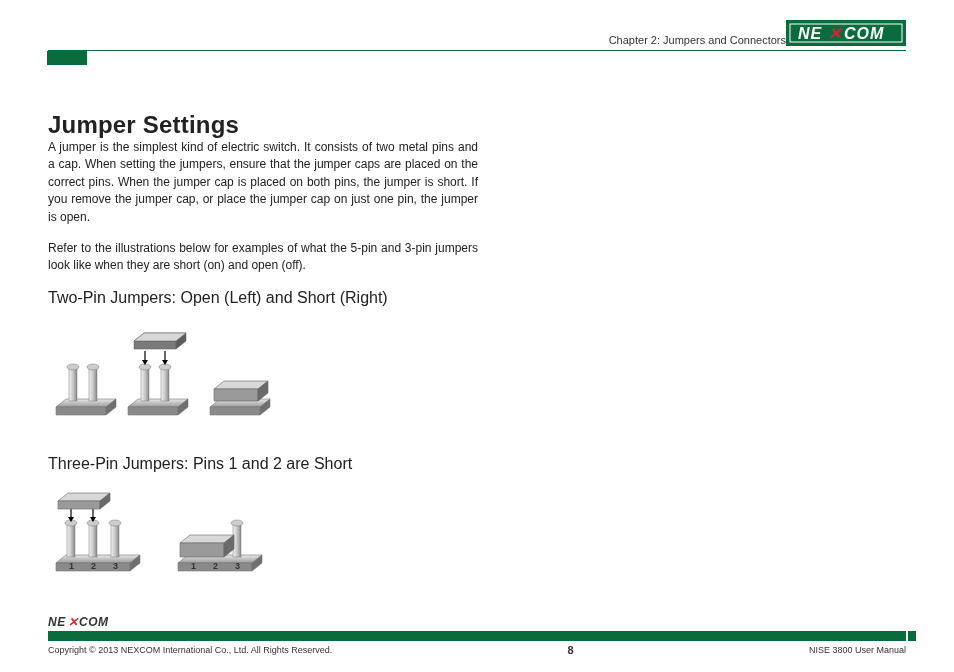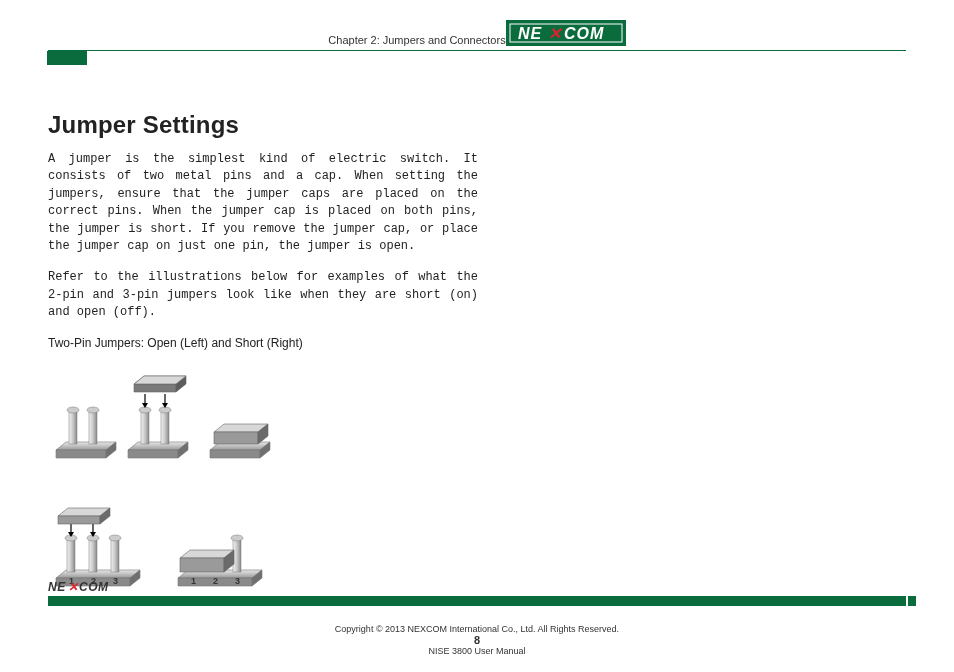--- a/index.html
+++ b/index.html
@@ -1,32 +1,32 @@
 <!DOCTYPE html>
 <html><head>
 <meta charset="utf-8">
 <style>
   * { box-sizing: border-box; margin: 0; padding: 0; }
   html, body { width: 954px; height: 672px; font-family: "Segoe UI", Arial, sans-serif; background: #fff; color: #222; }
   .page { width: 954px; height: 672px; position: relative; padding: 18px 48px 0 48px; }
-  .header { display: flex; justify-content: center; align-items: flex-end; height: 28px; }
+  .header { display: flex; justify-content: flex-end; align-items: flex-end; height: 28px; }
   .chapter { font-size: 11px; color: #333; }
   .logo-top, .logo-bottom { display: flex; align-items: center; font-style: italic; }
   .header-rule { border: none; border-top: 1px solid #0a6b3c; margin-top: 4px; }
   .green-tab { width: 40px; height: 14px; background: #0a6b3c; margin-top: 0; margin-left: -1px; }
   .content { padding: 46px 0 0 0; width: 430px; }
-  h1 { font-size: 24px; font-weight: 700; color: #222; margin-bottom: 12px; letter-spacing: 0.2px; }
-  .para { font-size: 12px; line-height: 1.45; text-align: justify; margin-bottom: 14px; font-family: Liberation Mono, monospace; }
-  .caption { font-size: 12px; margin-bottom: 10px; }
+  h1 { font-size: 24px; font-weight: 700; color: #222; letter-spacing: 0.2px; }
+  .para { font-size: 12px; line-height: 1.45; text-align: justify; margin-bottom: 14px; }
+  .caption { font-size: 16px; margin-bottom: 10px; }
   .illus-row { display: flex; align-items: flex-end; gap: 18px; padding-left: 4px; margin-bottom: 28px; height: 110px; }
   .illus-row2 { display: flex; align-items: flex-end; gap: 34px; padding-left: 4px; margin-bottom: 20px; height: 100px; }
   .footer-wrap { position: absolute; left: 48px; right: 48px; bottom: 16px; }
   .footer-bar { height: 10px; background: #0a6b3c; position: relative; }
   .footer-bar::after { content: ""; position: absolute; right: -10px; top: 0; width: 8px; height: 10px; background: linear-gradient(#0a6b3c 50%, transparent 50%) 0 0/4px 5px, linear-gradient(transparent 50%, #0a6b3c 50%) 4px 0/4px 5px; }
-  .footer-row { display: flex; justify-content: space-between; align-items: center; margin-top: 18px; font-size: 9px; color: #333; flex-direction: column; }
+  .footer-row { display: flex; justify-content: space-between; align-items: center; margin-top: 3px; font-size: 9px; color: #333; }
   .footer-center { font-weight: 700; font-size: 11px; }
   .pin-label { font-size: 9px; font-weight: 700; fill: #333; }
 </style>
 </head>
 <body>
 
 <div class="page">
 
   <div class="header">
     <div class="chapter">Chapter 2: Jumpers and Connectors</div>
@@ -40,21 +40,21 @@
       </svg>
     </div>
   </div>
   <hr class="header-rule">
   <div class="green-tab"></div>
 
   <div class="content">
     <h1>Jumper Settings</h1>
 
     <p class="para">A jumper is the simplest kind of electric switch. It consists of two metal pins and a cap. When setting the jumpers, ensure that the jumper caps are placed on the correct pins. When the jumper cap is placed on both pins, the jumper is short. If you remove the jumper cap, or place the jumper cap on just one pin, the jumper is open.</p>
-    <p class="para">Refer to the illustrations below for examples of what the 2-pin and 3-pin jumpers look like when they are short (on) and open (off).</p>
+    <p class="para">Refer to the illustrations below for examples of what the 5-pin and 3-pin jumpers look like when they are short (on) and open (off).</p>
 
     <div class="caption">Two-Pin Jumpers: Open (Left) and Short (Right)</div>
 
     <div class="illus-row">
       <svg width="230" height="110" viewBox="0 0 230 110">
         <defs>
           <linearGradient id="gBase" x1="0" y1="0" x2="0" y2="1">
             <stop offset="0" stop-color="#e8e8e8"></stop>
               <stop offset="1" stop-color="#9a9a9a"></stop>
           </linearGradient>
@@ -113,20 +113,21 @@
 
           <g transform="translate(4,-2)">
             <path d="M0 20 L44 20 L54 12 L10 12 Z" fill="#d8d8d8" stroke="#666" stroke-width="0.6"></path>
             <path d="M0 20 L0 32 L44 32 L44 20 Z" fill="#9a9a9a" stroke="#666" stroke-width="0.6"></path>
             <path d="M44 20 L54 12 L54 24 L44 32 Z" fill="#6a6a6a" stroke="#666" stroke-width="0.6"></path>
           </g>
         </g>
       </svg>
     </div>
 
+    <div class="caption">Three-Pin Jumpers: Pins 1 and 2 are Short</div>
 
     <div class="illus-row2">
       <svg width="230" height="100" viewBox="0 0 230 100">
 
         <g transform="translate(4,44)">
           <path d="M0 36 L74 36 L84 28 L10 28 Z" fill="url(#gBase)" stroke="#777" stroke-width="0.6"></path>
           <path d="M0 36 L0 44 L74 44 L74 36 Z" fill="#8a8a8a" stroke="#777" stroke-width="0.6"></path>
           <path d="M74 36 L84 28 L84 36 L74 44 Z" fill="#6f6f6f" stroke="#777" stroke-width="0.6"></path>
 
           <rect x="11" y="-4" width="8" height="34" fill="url(#gPin)" stroke="#777" stroke-width="0.5"></rect>

